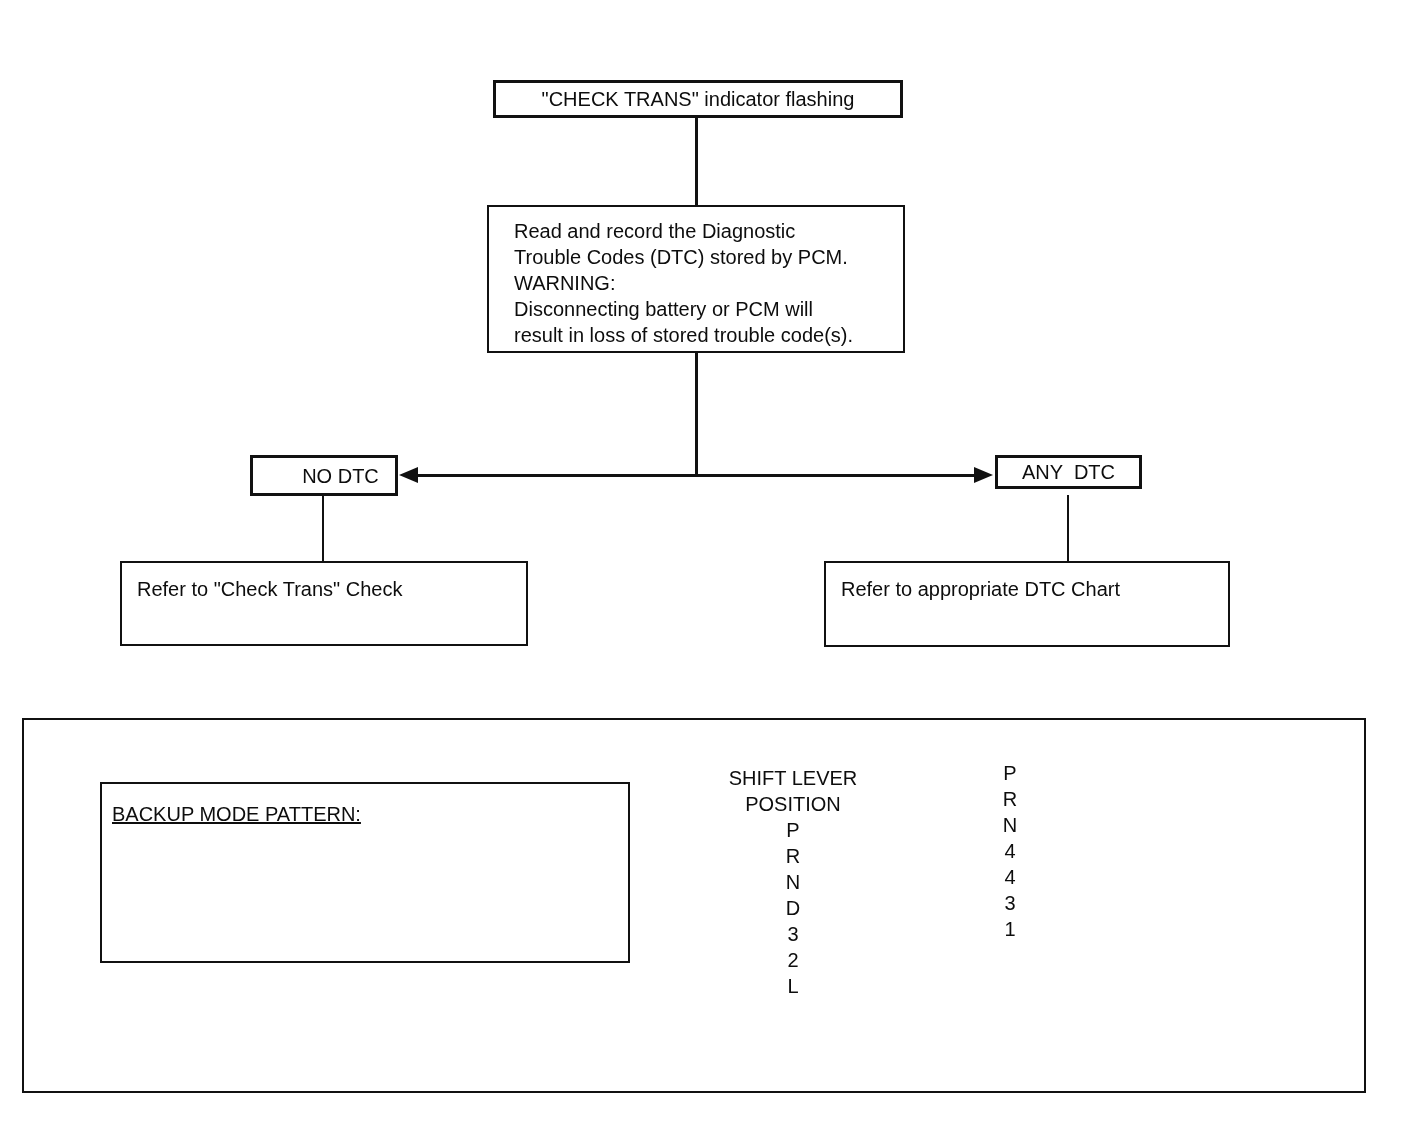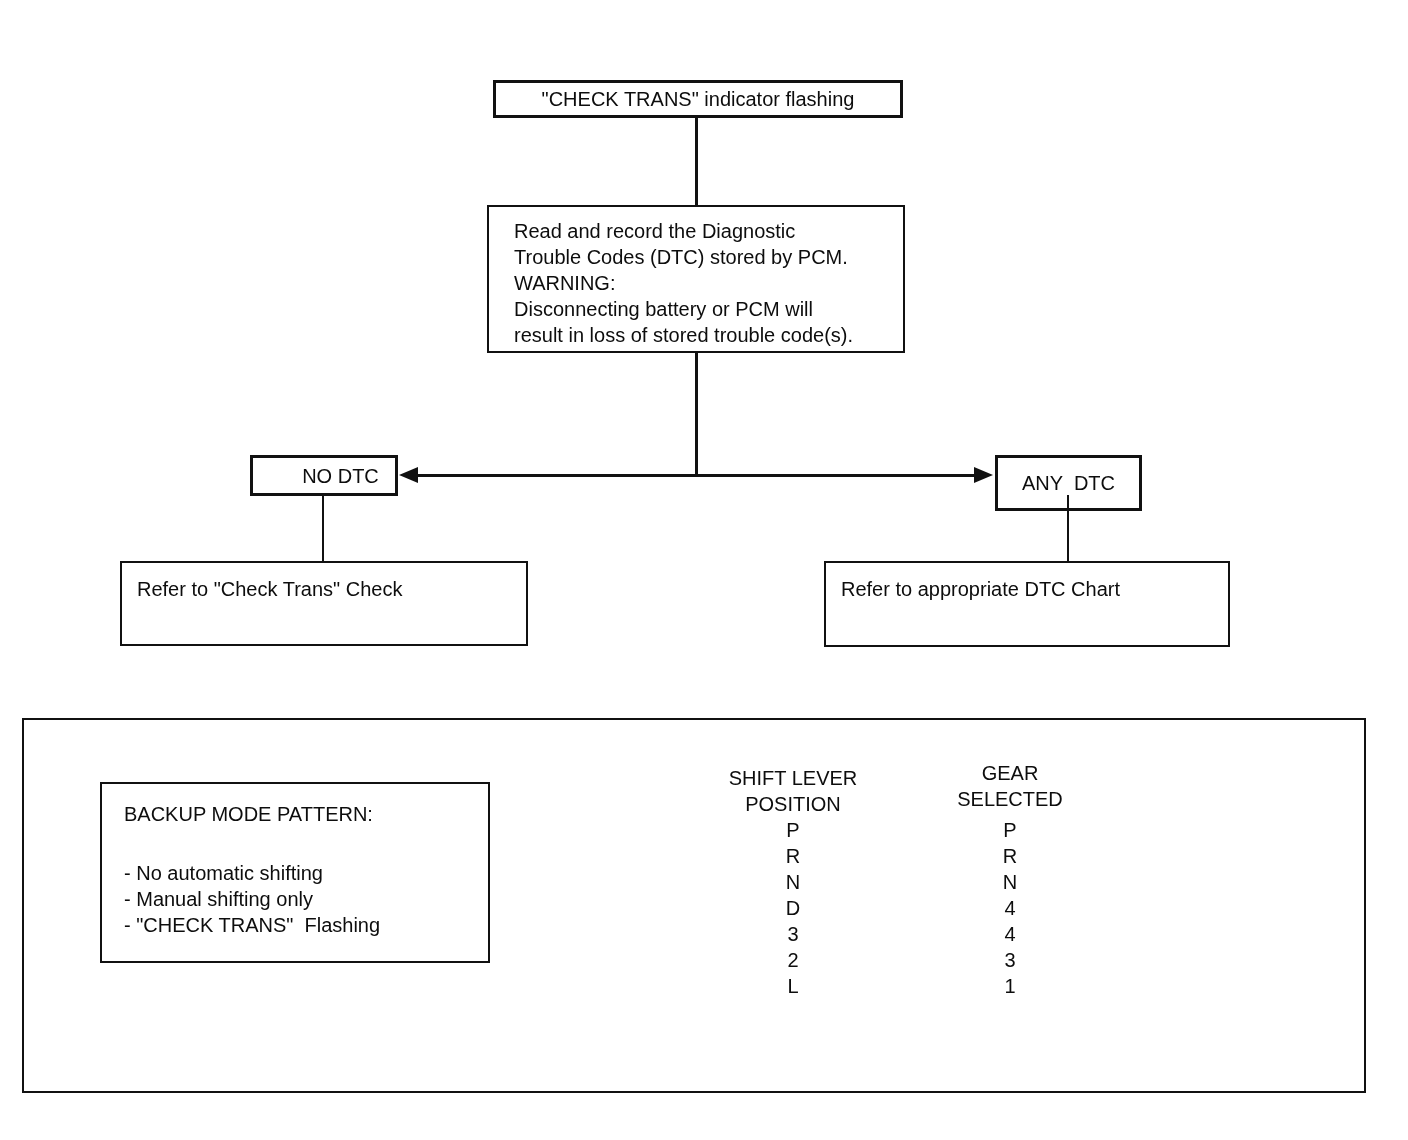--- a/index.html
+++ b/index.html
@@ -85,62 +85,55 @@
   <div class="conn" style="left:695px; top:353px; width:2.5px; height:122px;"></div>
 
   <div class="conn" style="left:412px; top:474px; width:570px; height:2.5px;"></div>
   <div class="arrow left" style="left:399px; top:467px;"></div>
   <div class="arrow right" style="left:974px; top:467px;"></div>
 
   <div class="fbox thick center-label" style="left:250px; top:455px; width:148px; height:41px;padding-left:33px;">
     <span class="pre">NO DTC</span>
   </div>
 
-  <div class="fbox thick center-label" style="left:995px; top:455px; width:147px; height:56px;">
+  <div class="fbox thick center-label" style="left:995px; top:455px; width:147px; height:34px;">
     <span class="pre">ANY  DTC</span>
   </div>
 
   <div class="conn" style="left:322px; top:496px; width:2px; height:66px;"></div>
 
   <div class="conn" style="left:1067px; top:495px; width:2px; height:67px;"></div>
 
   <div class="fbox" style="left:120px; top:561px; width:408px; height:85px;">
     <div class="refer-text pre">Refer to "Check Trans" Check</div>
   </div>
 
   <div class="fbox" style="left:824px; top:561px; width:406px; height:86px;">
     <div class="refer-text pre">Refer to appropriate DTC Chart</div>
   </div>
 
   <div class="fbox" style="left:22px; top:718px; width:1344px; height:375px;"></div>
 
-  <div class="fbox" style="left:100px; top:782px; width:390px; height:181px; padding:17px 0 0 22px;">
+  <div class="fbox" style="left:100px; top:782px; width:530px; height:181px; padding:17px 0 0 10px;text-decoration:underline;">
     <div class="backup-title">BACKUP MODE PATTERN:</div>
-    <div class="backup-list">
-      <div class="item">- No automatic shifting</div>
-      <div class="item">- Manual shifting only</div>
-      <div class="item">- "CHECK TRANS"  Flashing</div>
-    </div>
   </div>
 
   <div class="tbl-col" style="left:698px; top:765px; width:190px;">
     <span class="tbl-header h1">SHIFT LEVER
 POSITION</span>
     <div class="tbl-row">P</div>
     <div class="tbl-row">R</div>
     <div class="tbl-row">N</div>
     <div class="tbl-row">D</div>
     <div class="tbl-row">3</div>
     <div class="tbl-row">2</div>
     <div class="tbl-row">L</div>
   </div>
 
   <div class="tbl-col" style="left:920px; top:760px; width:180px;">
-    <span class="tbl-header h2">GEAR
-SELECTED</span>
     <div class="tbl-row">P</div>
     <div class="tbl-row">R</div>
     <div class="tbl-row">N</div>
     <div class="tbl-row">4</div>
     <div class="tbl-row">4</div>
     <div class="tbl-row">3</div>
     <div class="tbl-row">1</div>
   </div>
 
 </div>

